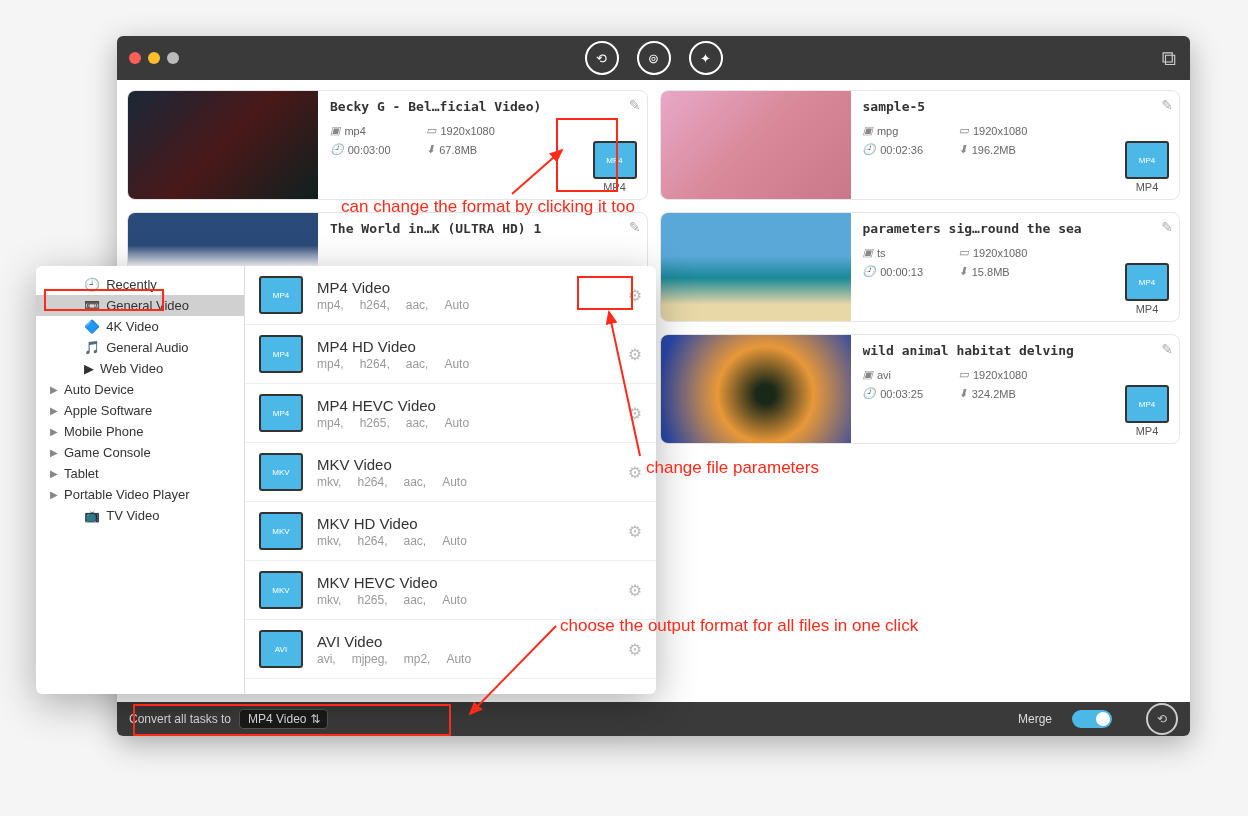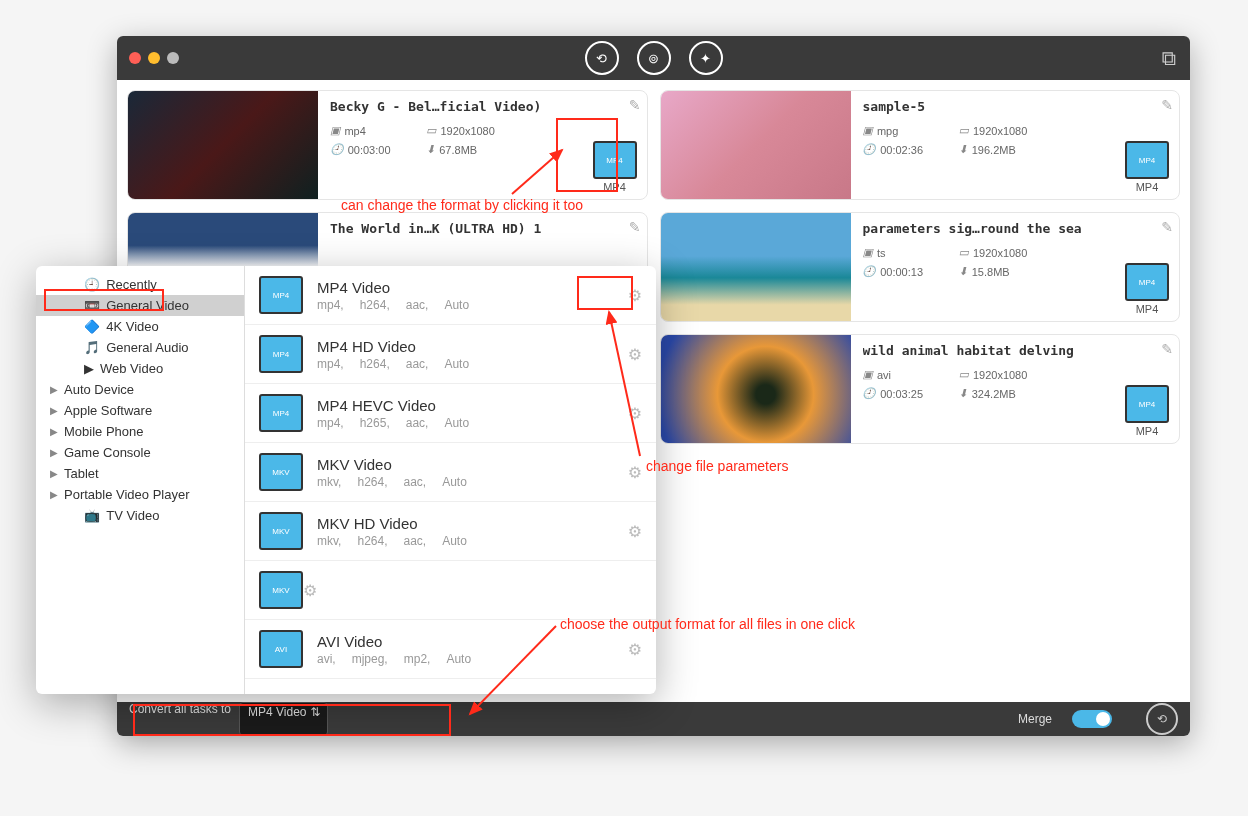--- a/index.html
+++ b/index.html
@@ -17,21 +17,21 @@
 .thumb{width:190px;height:108px;background:#333;flex-shrink:0}
 .info{flex:1;padding:8px 12px;position:relative}
 .title{font-family:Menlo,monospace;font-weight:bold;font-size:13px;margin-bottom:10px;white-space:nowrap;overflow:hidden;text-overflow:ellipsis}
 .meta{display:grid;grid-template-columns:90px 110px;gap:6px 6px;font-size:11px;color:#666}
 .meta span{display:flex;align-items:center;gap:4px}
 .mi{font-size:11px;color:#888}
 .fmt{position:absolute;right:10px;bottom:6px;text-align:center}
 .fmt-box{width:40px;height:34px;background:#4bb8e8;border:2px solid #333;border-radius:3px;margin-bottom:2px;display:flex;align-items:center;justify-content:center;color:#fff;font-size:8px}
 .fmt-lbl{font-size:11px;color:#555}
 .edit-icon{position:absolute;top:6px;right:6px;color:#aaa;font-size:14px;cursor:pointer}
-.bottombar{position:absolute;bottom:0;left:0;right:0;height:34px;background:#3a3a3a;display:flex;padding:0 12px;color:#ddd;font-size:12px}
+.bottombar{position:absolute;bottom:0;left:0;right:0;height:34px;background:#3a3a3a;display:flex;align-items:center;padding:0 12px;color:#ddd;font-size:12px}
 .select{background:#1a1a1a;border:1px solid #555;border-radius:4px;padding:2px 20px 2px 8px;color:#ddd;margin-left:8px;font-size:12px;cursor:pointer;position:relative}
 .merge{margin-left:auto;display:flex;align-items:center;gap:20px}
 .toggle{width:40px;height:18px;background:#4bb8e8;border-radius:9px;position:relative}
 .toggle::after{content:'';position:absolute;right:2px;top:2px;width:14px;height:14px;background:#fff;border-radius:50%}
 .convert-btn{width:28px;height:28px;border:2px solid #ccc;border-radius:50%;margin-left:14px;display:flex;align-items:center;justify-content:center;color:#ccc;cursor:pointer}
 
 .popup{position:absolute;left:36px;top:266px;width:620px;height:428px;background:#fff;border-radius:6px;box-shadow:0 10px 40px rgba(0,0,0,.3);display:flex;overflow:hidden}
 .side{width:208px;border-right:1px solid #ddd;padding:8px 0;font-size:13px;overflow:auto}
 .side-item{padding:3px 14px;cursor:pointer;display:flex;align-items:center;gap:6px;white-space:nowrap}
 .side-item.sub{padding-left:48px}
@@ -39,21 +39,21 @@
 .side-item .arrow{color:#888;font-size:10px;width:8px}
 .fmtlist{flex:1;overflow-y:auto;position:relative}
 .frow{display:flex;align-items:center;padding:10px 14px;border-bottom:1px solid #eee;cursor:pointer}
 .fic{width:40px;height:34px;background:#4bb8e8;border:2px solid #333;border-radius:3px;flex-shrink:0;display:flex;align-items:center;justify-content:center;color:#fff;font-size:8px}
 .fdet{margin-left:14px;flex:1}
 .fname{font-size:15px;color:#333;margin-bottom:2px}
 .fparams{font-size:12px;color:#999}
 .fparams span{margin-right:16px}
 .gear{color:#bbb;font-size:16px;cursor:pointer}
 
-.anno{position:absolute;color:#ff2a1a;font-size:14px;pointer-events:none}
+.anno{position:absolute;color:#ff2a1a;font-size:17px;pointer-events:none}
 .box{position:absolute;border:2.5px solid #ff2a1a;pointer-events:none}
 svg.arrow-svg{position:absolute;pointer-events:none;overflow:visible}
 
 .t1{background:linear-gradient(135deg,#1a2838,#4a1818,#0f2020)}
 .t2{background:linear-gradient(180deg,#2a4a7a 30%,#fff 50%,#a89070 60%)}
 .t3{background:linear-gradient(135deg,#e8a8c8,#d88898,#c87888)}
 .t4{background:linear-gradient(180deg,#5aa8d8 40%,#1a8898 60%,#e8d8a8 85%)}
 .t5{background:radial-gradient(circle at 55% 55%,#1a2818 8%,#e89838 40%,#2a48a8 90%)}
 </style>
 </head>
@@ -286,20 +286,24 @@
     <div class="frow">
         <div class="fic">MKV</div>
         <div class="fdet">
           <div class="fname">MKV HD Video</div>
           <div class="fparams"><span>mkv,</span><span>h264,</span><span>aac,</span><span>Auto</span></div>
         </div>
         <div class="gear">⚙</div>
       </div>
     <div class="frow">
         <div class="fic">MKV</div>
+        <div class="fdet">
+          <div class="fname">MKV HEVC Video</div>
+          <div class="fparams"><span>mkv,</span><span>h265,</span><span>aac,</span><span>Auto</span></div>
+        </div>
         <div class="gear">⚙</div>
       </div>
     <div class="frow">
         <div class="fic">AVI</div>
         <div class="fdet">
           <div class="fname">AVI Video</div>
           <div class="fparams"><span>avi,</span><span>mjpeg,</span><span>mp2,</span><span>Auto</span></div>
         </div>
         <div class="gear">⚙</div>
       </div>

